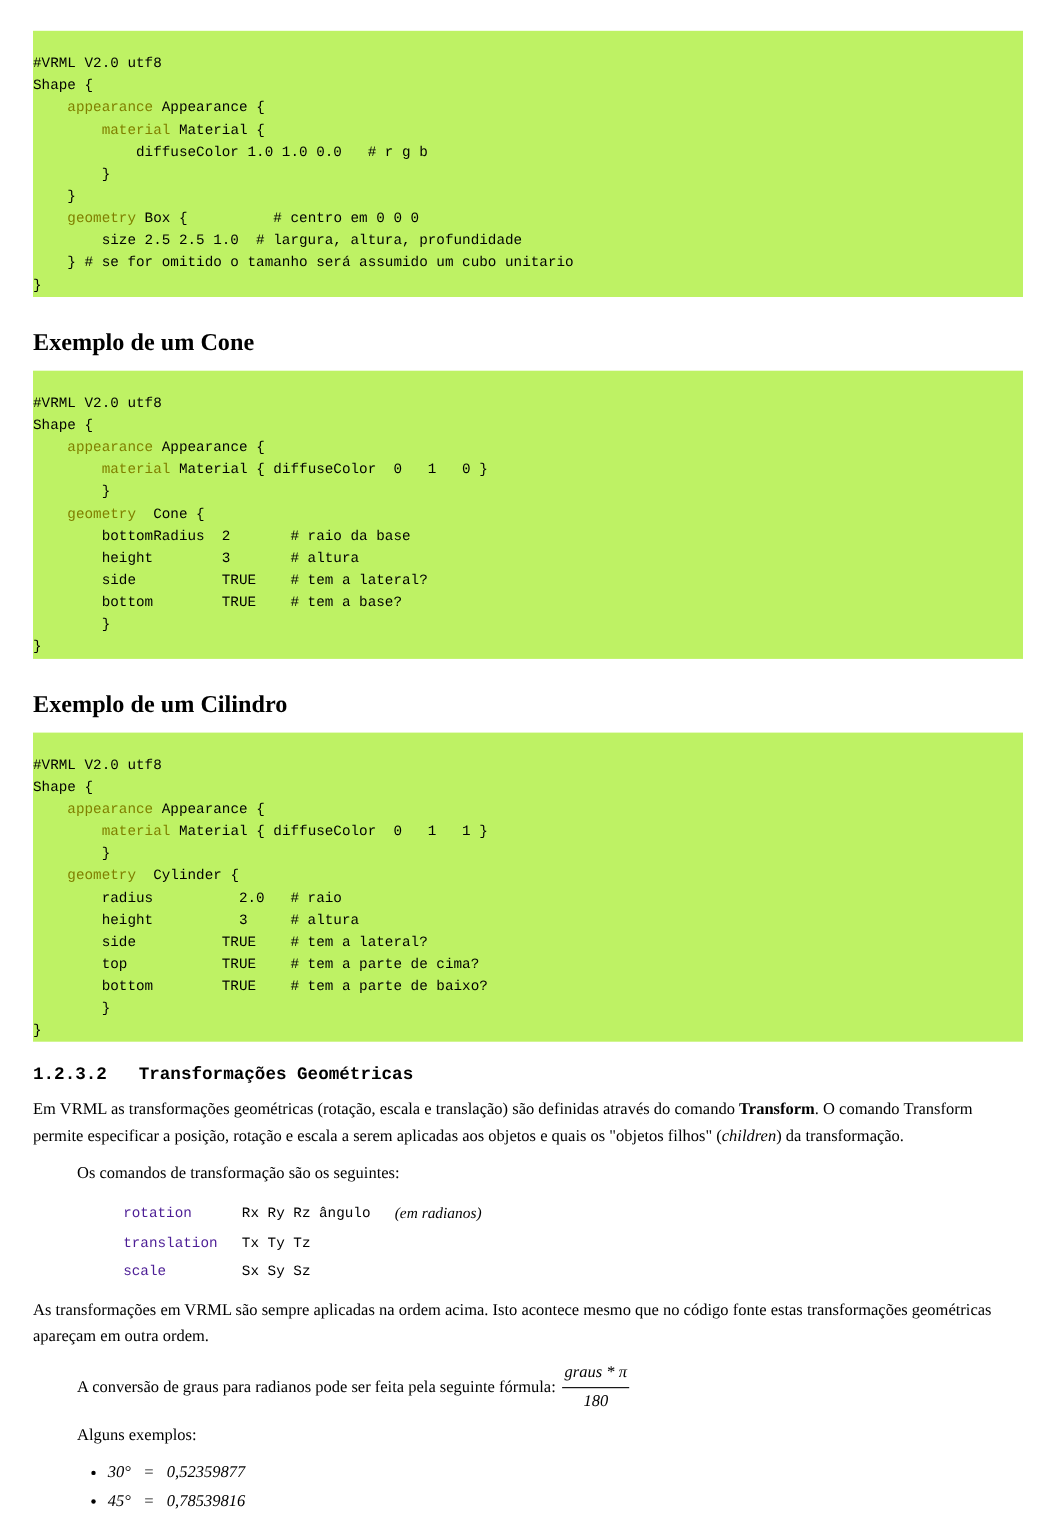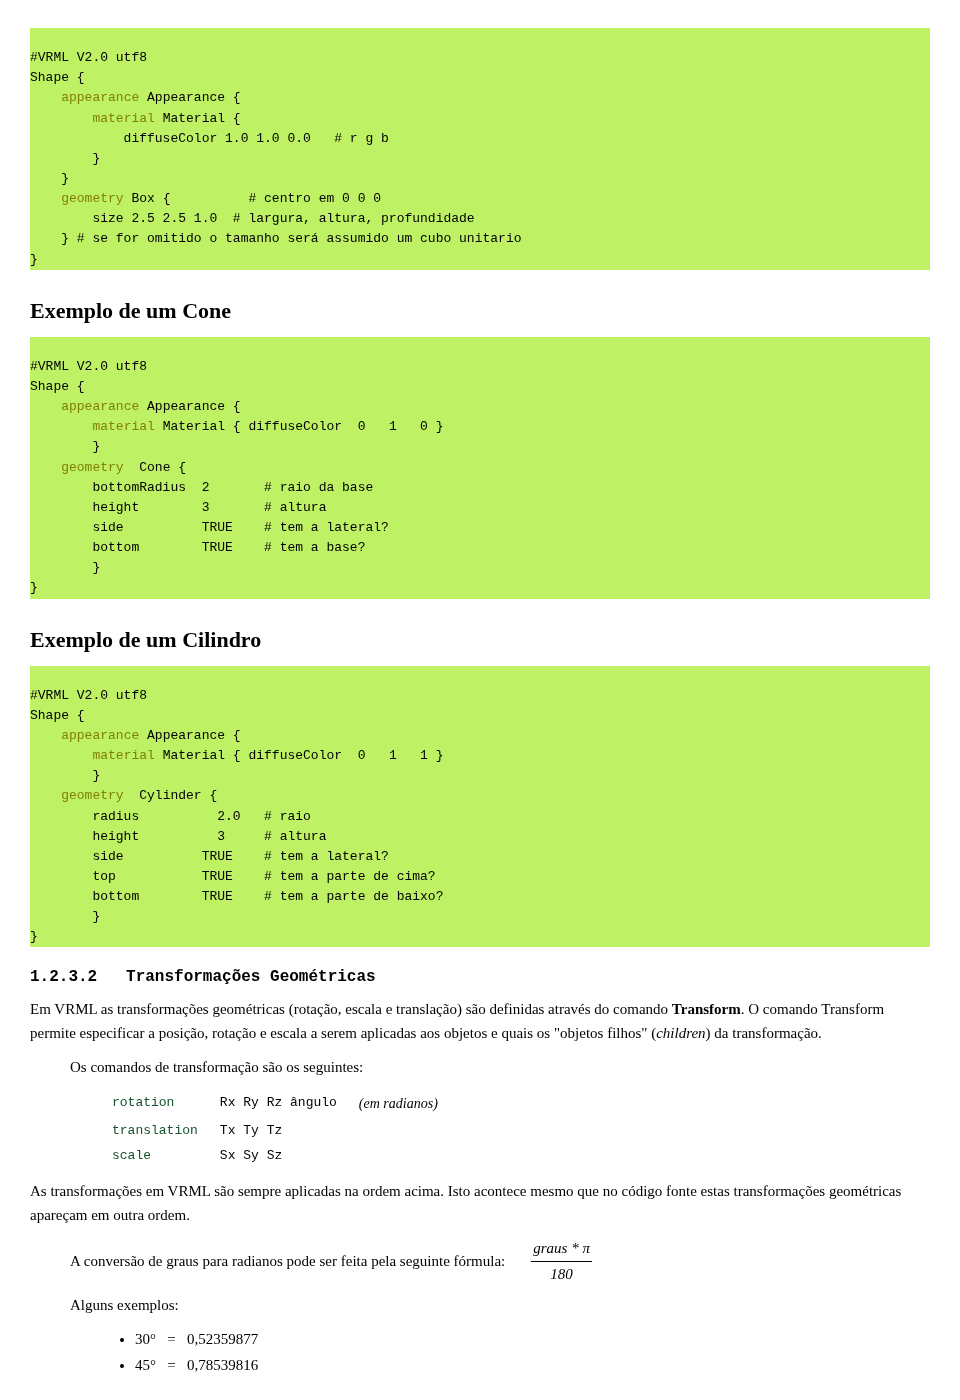--- a/index.html
+++ b/index.html
@@ -54,47 +54,48 @@
       margin-right: 6px;
     }
     .fraction {
       display: inline-flex;
       flex-direction: column;
       align-items: center;
       font-family: Georgia, serif;
       font-size: 15px;
       font-style: italic;
       vertical-align: middle;
-      margin-left: 20px;
+      margin-left: 0;
     }
     .fraction .num {
       border-bottom: 1px solid #000;
       padding: 0 2px 1px 2px;
     }
     .fraction .den {
       padding: 1px 2px 0 2px;
       font-family: Liberation Serif, serif;
     }
     .bullet-list {
       list-style: disc;
-      margin-left: 65px;
+      margin-left: 28px;
       font-size: 15px;
       line-height: 1.7;
+      font-style: italic;
     }
     .commands-table {
       font-family: 'Courier New', Courier, monospace;
       font-size: 13px;
       margin: 8px 0 8px 40px;
       line-height: 1.8;
     }
     .commands-table td {
       padding-right: 20px;
       vertical-align: top;
     }
-    .cmd-name { color: #14532d; }
+    .cmd-name { color: #4c1d95; }
     .cmd-args { color: #000; }
     .cmd-desc { font-family: Georgia, serif; font-size: 14px; font-style: italic; }
   </style>
 </head>
 <body>
 
 <div class="code-block">
 <span>#VRML V2.0 utf8
 Shape {
     <span style="color:#808000;">appearance</span> Appearance {

